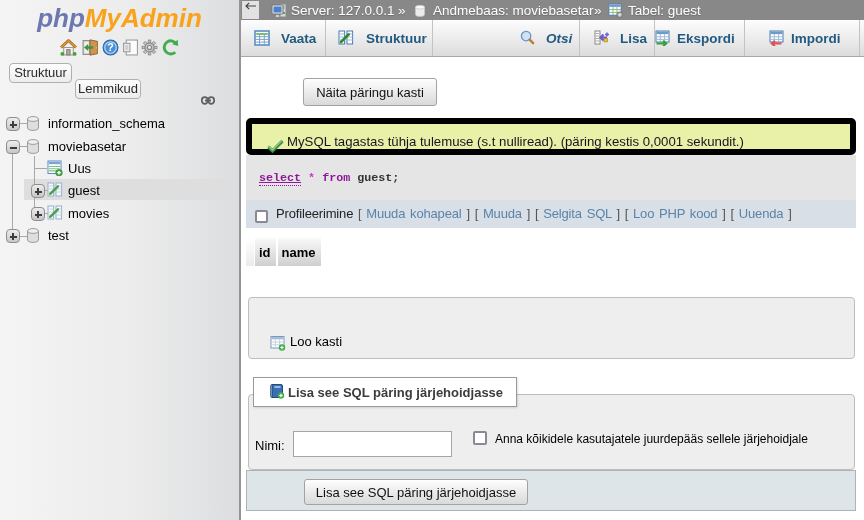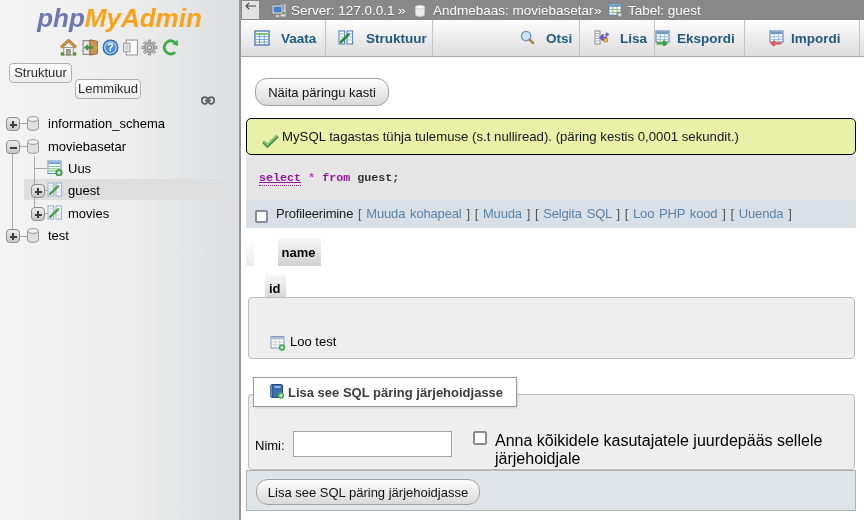--- a/index.html
+++ b/index.html
@@ -34,24 +34,24 @@
   color:#444; text-align:center; line-height:17px; font-size:14px; text-shadow:none; }
 #crumb svg, #crumb span { vertical-align:top; }
 .ci { position:absolute; top:2.5px; }
 .ct { position:absolute; top:3px; }
 #tabs { position:absolute; left:0; top:20px; width:623px; height:37px;
   background:linear-gradient(#fdfdfd,#dcdcdc); border-bottom:1px solid #a8a8a8; }
 .tab { position:absolute; top:0; height:36px; border-right:1px solid #c3c3c3; text-align:center; }
 .tab svg { position:absolute; top:10px; }
 .tab b { position:absolute; top:11px; font-size:13.5px; color:#235a81; white-space:nowrap; }
 
-.btnpill { position:absolute; border:1px solid #a2a2a2; border-radius:12px;
-  background:linear-gradient(#fefefe,#d9d9d9); font-size:13px; color:#111; text-align:center; }
+.btnpill { position:absolute; border:1px solid #a2a2a2; border-radius:3px;
+  background:linear-gradient(#fefefe,#d9d9d9); font-size:13px; color:#111; text-align:center;margin-left:48px; }
 #msg { position:absolute; left:5px; top:118px; width:610px; height:37px; background:#e9f0a7;
-  border:1px solid #000000; border-radius:5px; font-size:13.2px; color:#15151f; }
+  border:6px solid #000000; border-radius:5px; font-size:13.2px; color:#15151f; }
 #sqlbox { position:absolute; left:5px; top:155px; width:610px; height:45px; background:#e5e5e5;
   font-family:"Liberation Mono",monospace; font-size:11.7px; font-weight:bold; }
 #profrow { position:absolute; left:5px; top:200px; width:610px; height:28px; background:#d9dfe7;
   font-size:13px; color:#222; line-height:28px; }
 #profrow a { color:#5a84a8; text-decoration:none; }
 .thc { position:absolute; top:238px; height:28px; background:linear-gradient(#f9f9f9,#cfcfcf);
   font-size:13px; font-weight:bold; color:#000; line-height:29px; text-align:left; }
 fieldset,.fset { position:absolute; border:1px solid #bdbdbd; border-radius:4px; }
 .legend { position:absolute; background:#fff; border:1px solid #9a9a9a; font-size:13px; font-weight:bold;
   color:#3c3c3c; box-shadow:1px 1px 2px rgba(0,0,0,0.12); }
@@ -233,21 +233,21 @@
             <rect x="9" y="1" width="5.6" height="13"></rect>
           </g>
           <g stroke="#9dbcdc">
             <path d="M1 4h5.6M1 7h5.6M1 10h5.6M9 4h5.6M9 7h5.6M9 10h5.6"></path>
           </g>
           <path d="M3 12 10.5 4.5" stroke="#2e8b32" stroke-width="2.6" stroke-linecap="round"></path>
           <path d="M10 4 12 3.4 11.3 5.4z" fill="#2e8b32"></path>
         </svg>
         <b style="left:40px">Struktuur</b>
       </div>
-    <div class="tab" style="left:267px;width:72px;">
+    <div class="tab" style="left:267px;width:72px;font-style:italic;">
         <svg style="left:12px" width="15" height="15" viewBox="0 0 16 16">
           <circle cx="6.5" cy="6.5" r="5" fill="#cfe2f6" stroke="#6a93c0" stroke-width="1.4"></circle>
           <path d="M10.3 10.3 14 14" stroke="#b5803f" stroke-width="2.6" stroke-linecap="round"></path>
         </svg>
         <b style="left:38px">Otsi</b>
       </div>
     <div class="tab" style="left:339px;width:75px;">
         <svg style="left:14px" width="16" height="16" viewBox="0 0 16 16">
           <g fill="#fff" stroke="#888">
             <rect x="1" y="1" width="5" height="13"></rect>
@@ -294,42 +294,42 @@
       <span style="color:#90189a;text-decoration:underline;border-bottom:1px dotted #90189a;">select</span><span style="color:#c83ac8;"> * </span><span style="color:#90189a;">from</span><span style="color:#333;"> guest;</span>
     </span>
   </div>
 
   <div id="profrow">
     <div class="cbx" style="left:8.5px;top:9.5px;"></div>
     <span style="position:absolute;left:30px;letter-spacing:-0.16px;word-spacing:1.35px;">Profileerimine <span style="color:#555">[</span> <a>Muuda kohapeal</a> <span style="color:#555">] [</span> <a>Muuda</a> <span style="color:#555">] [</span> <a>Selgita SQL</a> <span style="color:#555">] [</span> <a>Loo PHP kood</a> <span style="color:#555">] [</span> <a>Uuenda</a> <span style="color:#555">]</span></span>
   </div>
 
   <div class="thc" style="left:5px;width:8px;background:linear-gradient(#ffffff,#ebebeb);"></div>
-  <div class="thc" style="left:24px;width:21px;padding-left:4px;margin-top:36px;">id</div>
+  <div class="thc" style="left:14px;width:21px;padding-left:4px;">id</div>
   <div class="thc" style="left:36.5px;width:43px;padding-left:4px;">name</div>
 
   <div class="fset" style="left:7px;top:297px;width:607px;height:62px;background:#eeeeee;"></div>
   <svg style="position:absolute;left:29px;top:335px" width="16" height="16" viewBox="0 0 16 16">
       <rect x="1" y="1.5" width="13" height="11.5" fill="#fff" stroke="#7b99bd"></rect>
       <rect x="1.5" y="2" width="12" height="2.4" fill="#a8bdd4"></rect>
       <path d="M1 7 h13 M1 9.8 h13 M5.3 4.4 v8 M9.6 4.4 v8" stroke="#c3d2e2" stroke-width="1"></path>
       <circle cx="12" cy="12.5" r="3.2" fill="#3fae49"></circle>
       <path d="M12 10.8v3.4M10.3 12.5h3.4" stroke="#fff" stroke-width="1.2"></path>
     </svg>
-  <span style="position:absolute;left:49px;top:334px;font-size:13px;">Loo test</span>
+  <span style="position:absolute;left:49px;top:334px;font-size:13px;">Loo kasti</span>
 
   <div class="fset" style="left:7px;top:394px;width:607px;height:76px;background:#eeeeee;"></div>
   <div class="legend" style="left:12px;top:377px;width:264px;height:30px;line-height:29px;padding-left:34px;">Lisa see SQL päring järjehoidjasse</div>
   <svg style="position:absolute;left:28px;top:383px;z-index:3" width="16" height="16" viewBox="0 0 16 16">
       <path d="M3 1.5 h9 a1.5 1.5 0 0 1 1.5 1.5 v10 a1.5 1.5 0 0 1 -1.5 1.5 h-9z" fill="#3a6fb5" stroke="#274b7a"></path>
       <path d="M3 1.5 v13 a1.5 1.5 0 0 1 -1.5 -1.5 v-10 a1.5 1.5 0 0 1 1.5 -1.5z" fill="#9db8d8" stroke="#274b7a" stroke-width=".7"></path>
       <path d="M5.5 4 h6" stroke="#cfe0f2" stroke-width="1.3"></path>
       <circle cx="12" cy="12.5" r="3.2" fill="#3fae49"></circle>
       <path d="M12 10.8v3.4M10.3 12.5h3.4" stroke="#fff" stroke-width="1.2"></path>
     </svg>
   <span style="position:absolute;left:14px;top:438px;font-size:13px;">Nimi:</span>
   <input type="text" style="left: 52px; top: 431px; width: 159px; height: 26px;">
   <div class="cbx" style="left:232px;top:431px;"></div>
-  <span style="position:absolute;left:254px;top:432px;font-size:16px;">Anna kõikidele kasutajatele juurdepääs sellele järjehoidjale</span>
+  <span style="position:absolute;left:254px;top:432px;font-size:12px;">Anna kõikidele kasutajatele juurdepääs sellele järjehoidjale</span>
 
   <div id="footerbar"></div>
   <div class="btnpill" style="left:15px;top:479px;width:224px;height:26px;line-height:25px;">Lisa see SQL päring järjehoidjasse</div>
 </div>
 
 </body></html>

